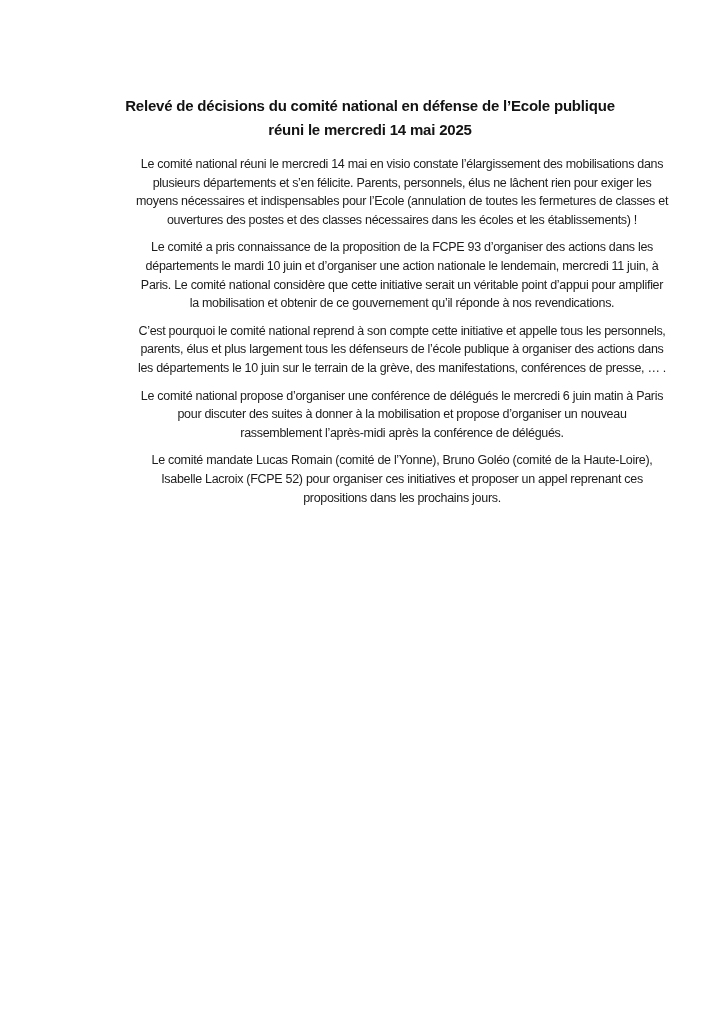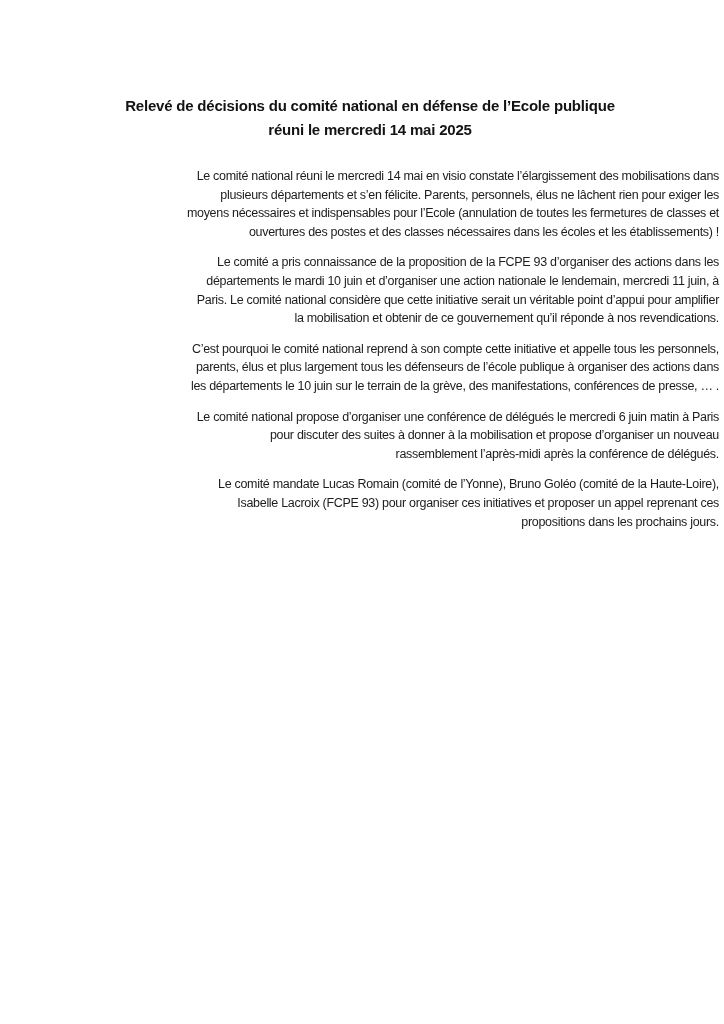--- a/index.html
+++ b/index.html
@@ -34,26 +34,26 @@
     white-space: pre-line;
   }
   .doc-body {
     position: absolute;
     top: 155px;
     left: 85px;
     width: 634px;
     color: #1c1c1c;
   }
   .para {
-    margin: 12px 0 9px 0;
+    margin: 0 0 9px 0;
     font-size: 12.5px;
     line-height: 18.6px;
     letter-spacing: -0.3px;
     white-space: pre-line;
-    text-align: right;
+    text-align: center;
   }
 </style>
 </head>
 <body>
 
 <div class="page">
 
   <h1 class="doc-title">Relevé de décisions du comité national en défense de l’Ecole publique
 réuni le mercredi 14 mai 2025</h1>
 
@@ -66,17 +66,17 @@
 départements le mardi 10 juin et d’organiser une action nationale le lendemain, mercredi 11 juin, à
 Paris. Le comité national considère que cette initiative serait un véritable point d’appui pour amplifier
 la mobilisation et obtenir de ce gouvernement qu’il réponde à nos revendications.</p>
     <p class="para">C’est pourquoi le comité national reprend à son compte cette initiative et appelle tous les personnels,
 parents, élus et plus largement tous les défenseurs de l’école publique à organiser des actions dans
 les départements le 10 juin sur le terrain de la grève, des manifestations, conférences de presse, … .</p>
     <p class="para">Le comité national propose d’organiser une conférence de délégués le mercredi 6 juin matin à Paris
 pour discuter des suites à donner à la mobilisation et propose d’organiser un nouveau
 rassemblement l’après-midi après la conférence de délégués.</p>
     <p class="para">Le comité mandate Lucas Romain (comité de l’Yonne), Bruno Goléo (comité de la Haute-Loire),
-Isabelle Lacroix (FCPE 93) pour organiser ces initiatives et proposer un appel reprenant ces
+Isabelle Lacroix (FCPE 52) pour organiser ces initiatives et proposer un appel reprenant ces
 propositions dans les prochains jours.</p>
   </div>
 
 </div>
 
 </body></html>

